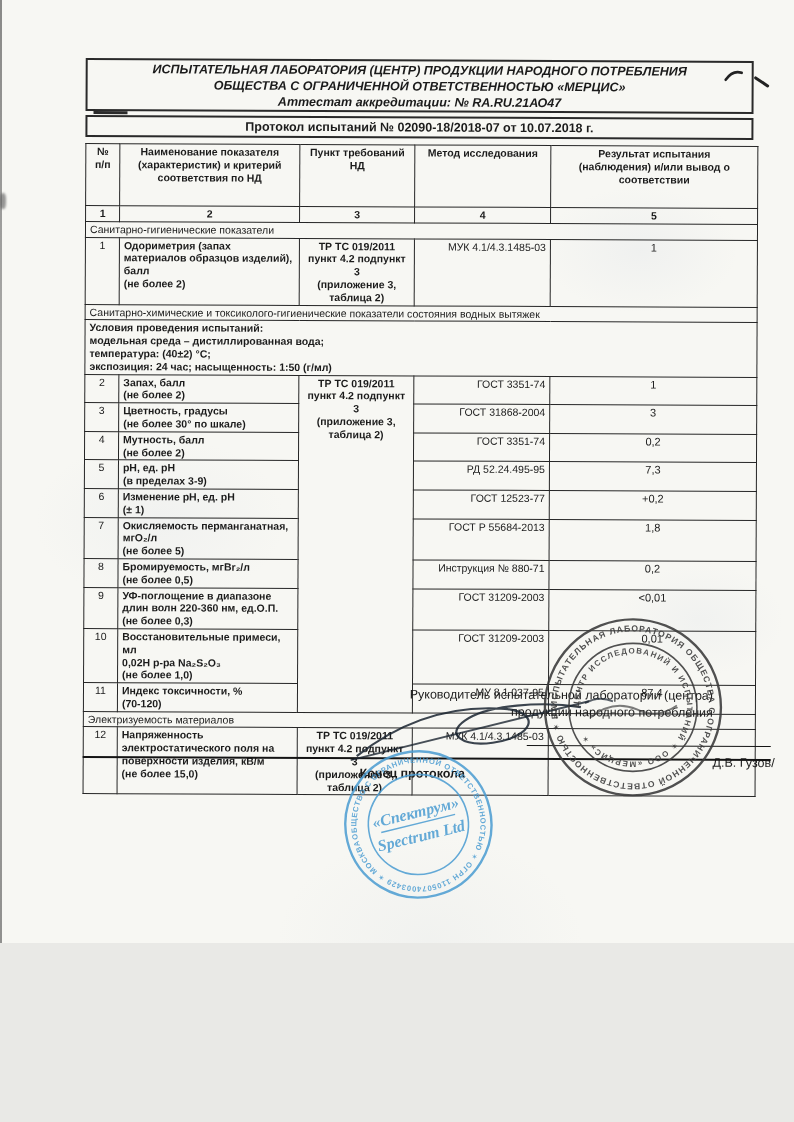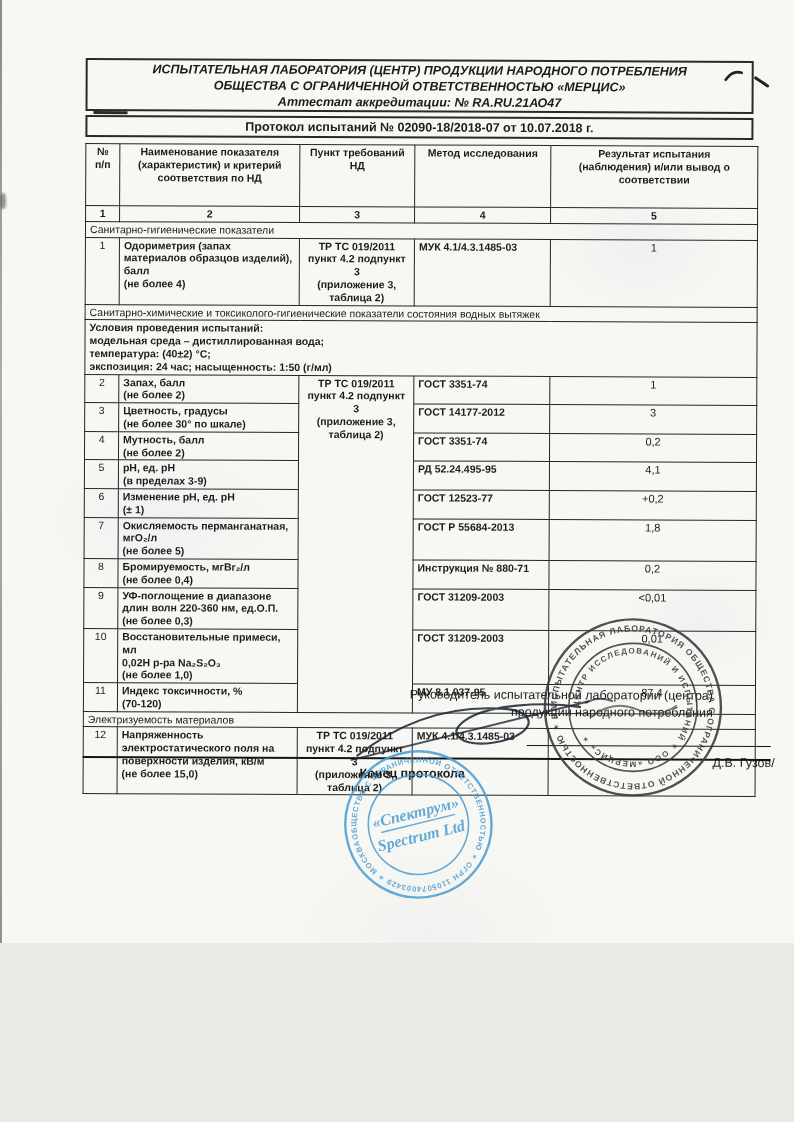--- a/index.html
+++ b/index.html
@@ -30,21 +30,21 @@
     border-collapse:collapse; table-layout:fixed; font-size:10.5px; line-height:1.22; }
   table.results td, table.results th { border:1.5px solid #262626; padding:1px 4px;
     vertical-align:top; white-space:pre-line; overflow:hidden; }
   th.colhdr { text-align:center; vertical-align:middle; font-weight:bold; font-size:10.5px; }
   td.colnum { text-align:center; font-weight:bold; padding:0 2px; }
   td.section { font-weight:normal; padding-left:4px; }
   td.cond { font-weight:bold; padding-left:4px; }
   td.num { text-align:center; vertical-align:middle; }
   td.name { font-weight:bold; }
   td.punkt { text-align:center; vertical-align:middle; font-weight:bold; }
-  td.method { text-align:left; vertical-align:middle; font-weight:bold; }
+  td.method { text-align:right; vertical-align:middle; font-weight:normal; }
   td.method.top { vertical-align:top; }
   td.res { text-align:center; vertical-align:top; padding-top:2px; font-size:11px; }
 
   .role { position:absolute; left:300px; top:686px; width:416px; text-align:right;
     font-size:12.5px; line-height:1.35; }
   .sig-name { position:absolute; left:560px; top:754px; width:218px; text-align:right; font-size:12.5px; }
   .sign-underline { position:absolute; left:530px; top:744px; width:244px; border-top:1.5px solid #141414; }
   .full-line { position:absolute; left:86px; top:757px; width:688px; border-top:2px solid #141414; }
   .end-protocol { position:absolute; left:363px; top:766px; font-weight:bold; font-size:12.5px; }
   .sheet { position:absolute; left:-14px; top:1031px; width:794px; text-align:center; font-size:12px; }
@@ -106,21 +106,21 @@
         <td class="colnum">5</td>
       </tr>
       <tr style="height:12px">
         <td class="section" colspan="5">Санитарно-гигиенические показатели</td>
       </tr>
       <tr style="height:56px">
         <td class="num">1</td>
         <td class="name">Одориметрия (запах
 материалов образцов изделий),
 балл
-(не более 4)</td>
+(не более 2)</td>
         <td class="punkt">ТР ТС 019/2011
 пункт 4.2 подпункт 3
 (приложение 3,
 таблица 2)</td>
         <td class="method">МУК 4.1/4.3.1485-03</td>
         <td class="res">1</td>
       </tr>
       <tr style="height:12px">
         <td class="section" colspan="5">Санитарно-химические и токсиколого-гигиенические показатели состояния водных вытяжек</td>
       </tr>
@@ -138,56 +138,56 @@
 пункт 4.2 подпункт 3
 (приложение 3,
 таблица 2)</td>
         <td class="method">ГОСТ 3351-74</td>
         <td class="res">1</td>
       </tr>
       <tr style="height:24px">
         <td class="num">3</td>
         <td class="name">Цветность, градусы
 (не более 30° по шкале)</td>
-        <td class="method">ГОСТ 14177-2012</td>
+        <td class="method">ГОСТ 31868-2004</td>
         <td class="res">3</td>
       </tr>
       <tr style="height:23px">
         <td class="num">4</td>
         <td class="name">Мутность, балл
 (не более 2)</td>
         <td class="method">ГОСТ 3351-74</td>
         <td class="res">0,2</td>
       </tr>
       <tr style="height:24px">
         <td class="num">5</td>
         <td class="name">pH, ед. pH
 (в пределах 3-9)</td>
         <td class="method">РД 52.24.495-95</td>
-        <td class="res">4,1</td>
+        <td class="res">7,3</td>
       </tr>
       <tr style="height:24px">
         <td class="num">6</td>
         <td class="name">Изменение pH, ед. pH
 (± 1)</td>
         <td class="method">ГОСТ 12523-77</td>
         <td class="res">+0,2</td>
       </tr>
       <tr style="height:36px">
         <td class="num">7</td>
         <td class="name">Окисляемость перманганатная,
 мгО₂/л
 (не более 5)</td>
         <td class="method">ГОСТ Р 55684-2013</td>
         <td class="res">1,8</td>
       </tr>
       <tr style="height:24px">
         <td class="num">8</td>
         <td class="name">Бромируемость, мгBr₂/л
-(не более 0,4)</td>
+(не более 0,5)</td>
         <td class="method">Инструкция № 880-71</td>
         <td class="res">0,2</td>
       </tr>
       <tr style="height:35px">
         <td class="num">9</td>
         <td class="name">УФ-поглощение в диапазоне
 длин волн 220-360 нм, ед.О.П.
 (не более 0,3)</td>
         <td class="method">ГОСТ 31209-2003</td>
         <td class="res">&lt;0,01</td>

